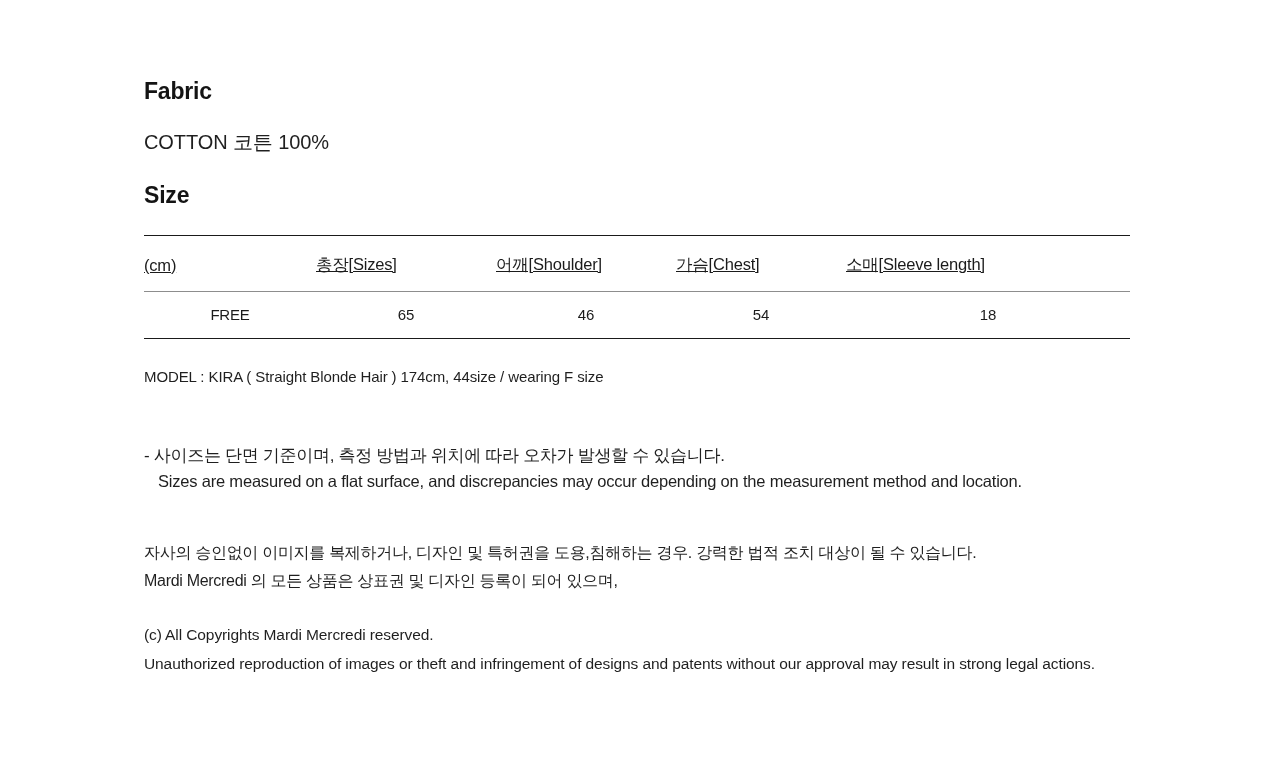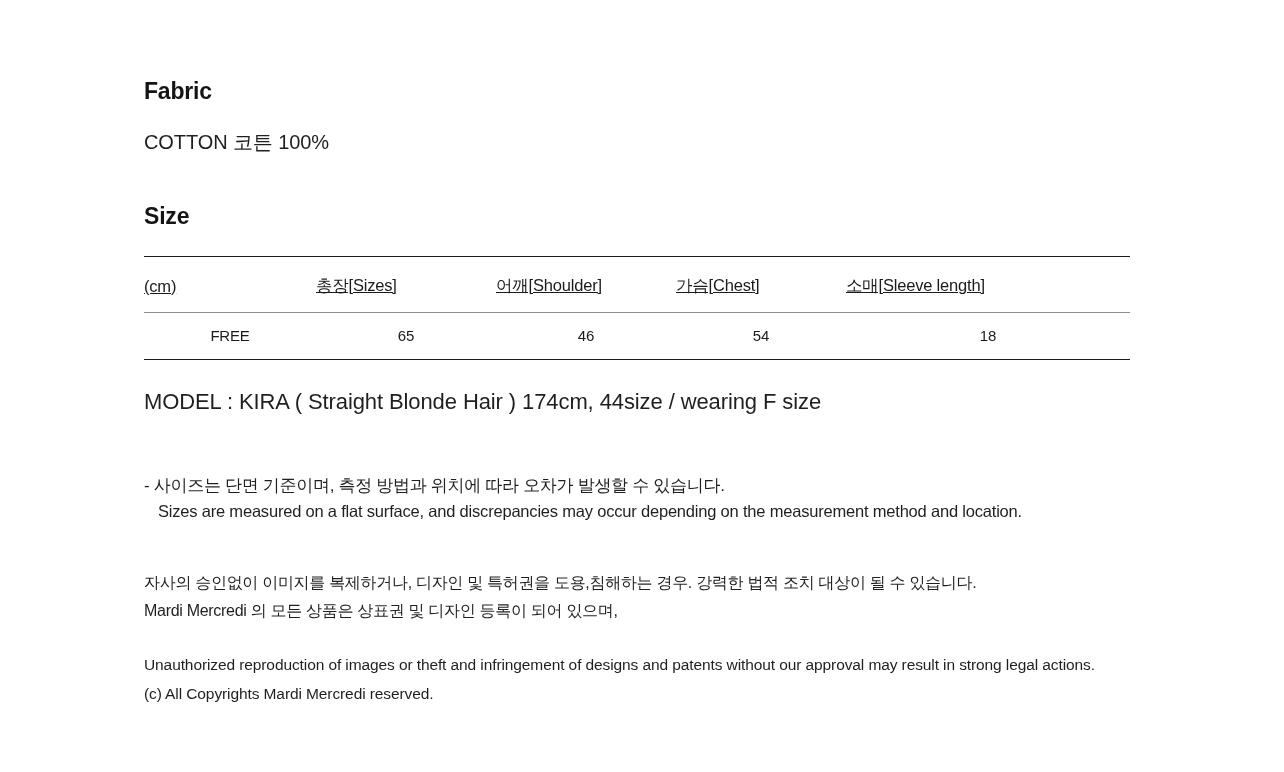--- a/index.html
+++ b/index.html
@@ -31,21 +31,21 @@
   #fabric-title {
     margin-bottom: 24px;
   }
   .fabric-value {
     font-size: 20px;
     font-weight: 400;
     color: #1f1f1f;
     letter-spacing: -0.1px;
   }
   #size-title {
-    margin-top: 47px;
+    margin-top: 26px;
     margin-bottom: 0;
   }
   table.size-table {
     margin-top: 26px;
     border-collapse: collapse;
     width: 986px;
     table-layout: fixed;
   }
   table.size-table thead th {
     font-size: 16.5px;
@@ -68,21 +68,21 @@
     letter-spacing: -0.2px;
   }
   table.size-table col.c0 { width: 172px; }
   table.size-table col.c1 { width: 180px; }
   table.size-table col.c2 { width: 180px; }
   table.size-table col.c3 { width: 170px; }
   table.size-table col.c4 { width: 284px; }
 
   .model-line {
     margin-top: 29px;
-    font-size: 22px;
+    font-size: 15px;
     color: #1f1f1f;
     letter-spacing: -0.1px;
   }
   .notes {
     margin-top: 58px;
   }
   .note-ko {
     font-size: 17px;
     color: #1f1f1f;
     letter-spacing: -0.3px;
@@ -156,18 +156,18 @@
 
   <div class="notes">
     <div class="note-ko">- 사이즈는 단면 기준이며, 측정 방법과 위치에 따라 오차가 발생할 수 있습니다.</div>
     <div class="note-en">Sizes are measured on a flat surface, and discrepancies may occur depending on the measurement method and location.</div>
   </div>
 
   <div class="legal">
     <div class="legal-ko">자사의 승인없이 이미지를 복제하거나, 디자인 및 특허권을 도용,침해하는 경우. 강력한 법적 조치 대상이 될 수 있습니다.</div>
     <div class="legal-ko">Mardi Mercredi 의 모든 상품은 상표권 및 디자인 등록이 되어 있으며,</div>
     <div class="copyright">
+      <div class="copyright-line">(c) All Copyrights Mardi Mercredi reserved.</div>
       <div class="copyright-line">Unauthorized reproduction of images or theft and infringement of designs and patents without our approval may result in strong legal actions.</div>
-      <div class="copyright-line">(c) All Copyrights Mardi Mercredi reserved.</div>
     </div>
   </div>
 
 </div>
 
 </body></html>

